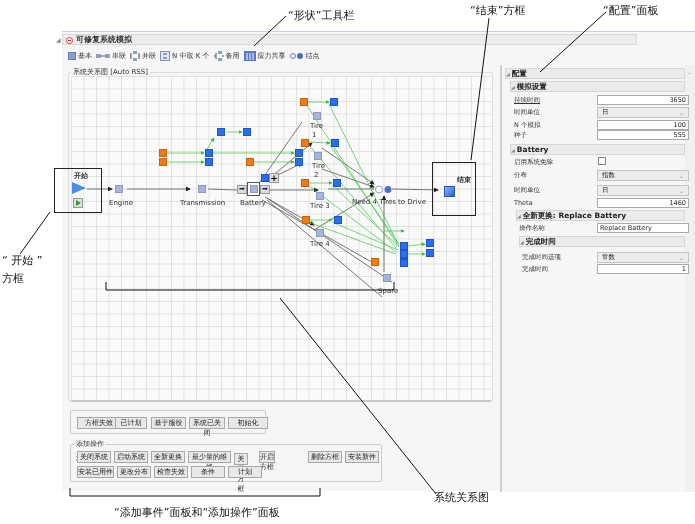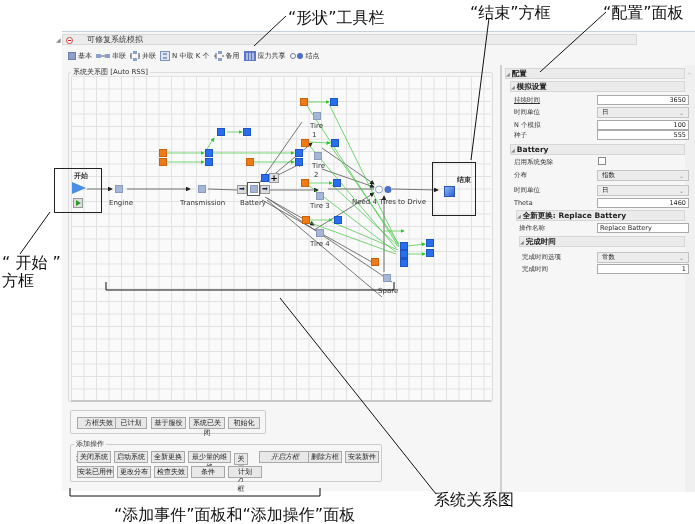--- a/index.html
+++ b/index.html
@@ -1,27 +1,27 @@
 <!DOCTYPE html>
 <html><head>
 <meta charset="utf-8">
 <style>
   * { box-sizing: border-box; margin: 0; padding: 0; }
   html, body { width: 695px; height: 524px; background: #ffffff; overflow: hidden;
     font-family: "DejaVu Sans", "Liberation Sans", sans-serif; font-size: 7px; color: #222; }
   .abs { position: absolute; }
   
-  .callout { position: absolute; font-size: 16px; color: #111; white-space: nowrap; font-family: "DejaVu Sans", sans-serif; }
+  .callout { position: absolute; font-size: 11px; color: #111; white-space: nowrap; font-family: "DejaVu Sans", sans-serif; }
   
   #app { position: absolute; left: 62px; top: 31px; width: 633px; height: 460px; background: #f6f6f6; border-top: 1px solid #c8d0dc; }
   .title-bar { position: absolute; left: 0; top: 2px; width: 575px; height: 11px; background: #ececec; border: 1px solid #d8d8d8; }
   .title-bar .tri { position: absolute; left: -7px; top: 1px; font-size: 6px; color: #888; }
   .title-bar .red-dot { position: absolute; left: 3px; top: 2px; width: 7px; height: 7px; border-radius: 50%; border: 1px solid #c44; background: #fff; }
   .title-bar .red-dot:after { content: ""; position: absolute; left: 1px; top: 2px; width: 3px; height: 1px; background: #c22; }
-  .title-bar .title { position: absolute; left: 13px; top: -1px; font-size: 8px; font-weight: normal; color: #333; margin-left: 11px; }
+  .title-bar .title { position: absolute; left: 13px; top: -1px; font-size: 8px; font-weight: bold; color: #333; }
   .toolbar { position: absolute; left: 6px; top: 18px; height: 12px; display: flex; align-items: center; gap: 4px; font-size: 7px; color: #333; }
   .tool { display: flex; align-items: center; gap: 2px; }
   .tool .ic { display: inline-block; width: 8px; height: 8px; }
   
   .diagram-frame { position: absolute; left: 6px; top: 40px; width: 425px; height: 330px; border: 1px solid #ddd; border-radius: 2px; }
   .diagram-legend { position: absolute; left: 9px; top: 35px; font-size: 7px; background: #f6f6f6; padding: 0 2px; color: #333; }
   .grid { position: absolute; left: 9px; top: 44px; width: 420px; height: 326px;
     background-color: #fafafa;
     background-image: linear-gradient(#e2e2e2 1px, transparent 1px), linear-gradient(90deg, #e2e2e2 1px, transparent 1px);
     background-size: 12.5px 12.5px; border-bottom: 2px solid #c8c8c8; }
@@ -256,30 +256,30 @@
   <div class="abs" style="left:370px;top:130px;width:44px;height:54px;border:1.5px solid #222;"></div>
   <div class="node-label" style="left:379px;top:143px;font-weight:bold;padding-left:16px;">结束</div>
   <div class="abs" style="left:382px;top:154px;width:11px;height:11px;background:linear-gradient(135deg,#8cb4f4,#2a62d4);border:1px solid #2a55b0;"></div>
 
   <div class="group" style="left:8px;top:378px;width:196px;height:24px;"></div>
   <div class="group-label" style="left:12px;top:373px;margin-top:48px;">添加事件</div>
   <div class="btn" style="left:15px;top:385px;width:44px;">方框失效</div>
   <div class="btn" style="left:53px;top:385px;width:32px;">已计划</div>
   <div class="btn" style="left:89px;top:385px;width:35px;">基于服役</div>
   <div class="btn" style="left:127px;top:385px;width:36px;">系统已关闭</div>
-  <div class="btn" style="left:166px;top:385px;width:32px;">初始化</div>
+  <div class="btn" style="left:166px;top:385px;width:40px;">初始化</div>
 
   <div class="group" style="left:8px;top:412px;width:312px;height:38px;"></div>
   <div class="group-label" style="left:12px;top:407px;">添加操作</div>
   <div class="btn" style="left:15px;top:419px;width:34px;">关闭系统</div>
   <div class="btn" style="left:52px;top:419px;width:34px;">启动系统</div>
   <div class="btn" style="left:89px;top:419px;width:34px;">全新更换</div>
   <div class="btn" style="left:126px;top:419px;width:43px;">最少量的维修</div>
   <div class="btn" style="left:172px;top:421px;width:14px;">关闭方框</div>
-  <div class="btn" style="left:197px;top:419px;width:52px;font-style:italic;">开启方框</div>
+  <div class="btn" style="left:197px;top:419px;width:16px;">开启方框</div>
   <div class="btn" style="left:246px;top:419px;width:34px;">删除方框</div>
   <div class="btn" style="left:283px;top:419px;width:34px;">安装新件</div>
   <div class="btn" style="left:15px;top:434px;width:37px;">安装已用件</div>
   <div class="btn" style="left:55px;top:434px;width:34px;">更改分布</div>
   <div class="btn" style="left:92px;top:434px;width:34px;">检查失效</div>
   <div class="btn" style="left:129px;top:434px;width:34px;">条件</div>
   <div class="btn" style="left:166px;top:434px;width:34px;">计划</div>
 
   <div class="cfg">
     <div class="cfg-scroll">

